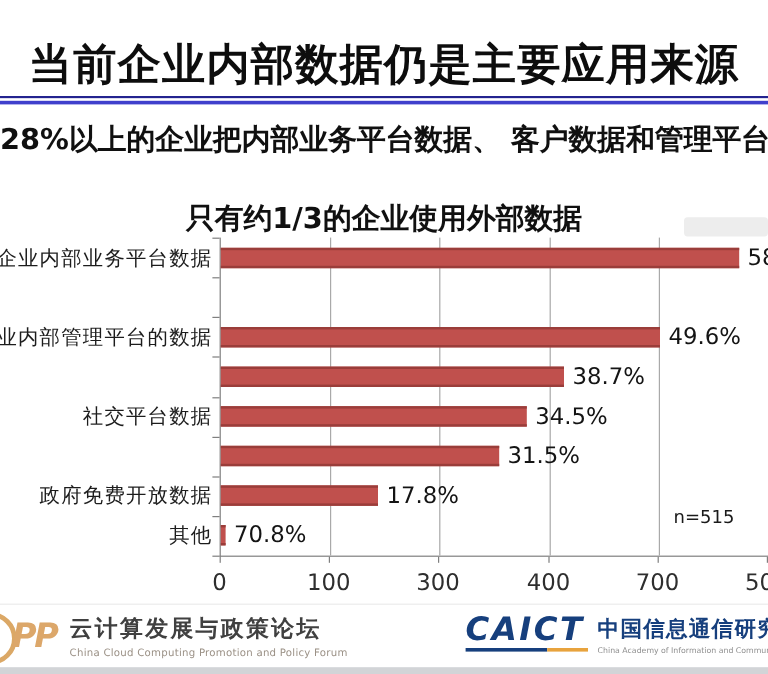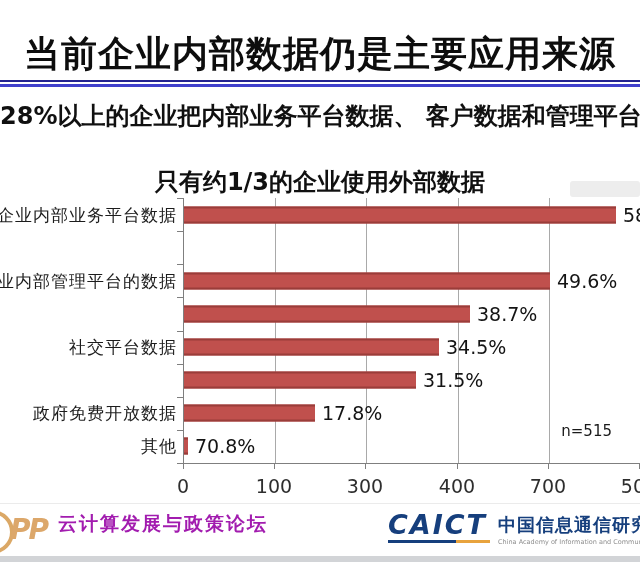--- a/index.html
+++ b/index.html
@@ -53,21 +53,21 @@
   .ccpf{position:absolute;left:0;top:508px;width:330px;height:48px;}
   .ccpf-ring{
     position:absolute;left:-30px;top:2px;width:44px;height:44px;
     border:4px solid #dba866;border-radius:50%;box-sizing:border-box;background:#fff;
   }
   .ccpf-pp{
     position:absolute;left:10px;top:5px;font-size:28px;font-weight:700;font-style:italic;
     color:#dca76a;letter-spacing:-2px;
   }
   .ccpf-text{position:absolute;left:58px;top:3px;}
-  .ccpf-cn{font-size:19px;font-weight:600;color:#a21caf;letter-spacing:2px;white-space:nowrap;}
+  .ccpf-cn{font-size:19px;font-weight:600;color:#404040;letter-spacing:2px;white-space:nowrap;}
   .ccpf-en{font-size:8.5px;color:#9b9186;margin-top:3px;white-space:nowrap;letter-spacing:0.2px;}
   .caict{position:absolute;left:388px;top:512px;display:flex;align-items:flex-start;}
   .caict-word{font-size:27px;font-weight:800;font-style:italic;color:#163f7d;line-height:26px;letter-spacing:2px;}
   .caict-bar{margin-top:2px;height:3px;display:flex;}
   .caict-bar-navy{width:68px;background:#163f7d;}
   .caict-bar-orange{width:34px;background:#e8a33d;}
   .caict-names{margin-left:8px;padding-top:2px;}
   .caict-cn{font-size:18px;font-weight:700;color:#163f7d;letter-spacing:1px;white-space:nowrap;line-height:22px;}
   .caict-en{font-size:6.5px;color:#8f8f8f;white-space:nowrap;margin-top:2px;}
   .bottom-strip{position:absolute;left:0;bottom:0;width:640px;height:6px;background:#d2d4d7;}
@@ -154,20 +154,21 @@
       <div class="x-tick-label" style="left: 639px;">500</div>
     </div>
 
   <div class="footer-line"></div>
 
   <div class="ccpf">
     <div class="ccpf-ring"></div>
     <div class="ccpf-pp">PP</div>
     <div class="ccpf-text">
       <div class="ccpf-cn">云计算发展与政策论坛</div>
+      <div class="ccpf-en">China Cloud Computing Promotion and Policy Forum</div>
     </div>
   </div>
 
   <div class="caict">
     <div>
       <div class="caict-word">CAICT</div>
       <div class="caict-bar">
         <div class="caict-bar-navy"></div>
         <div class="caict-bar-orange"></div>
       </div>

